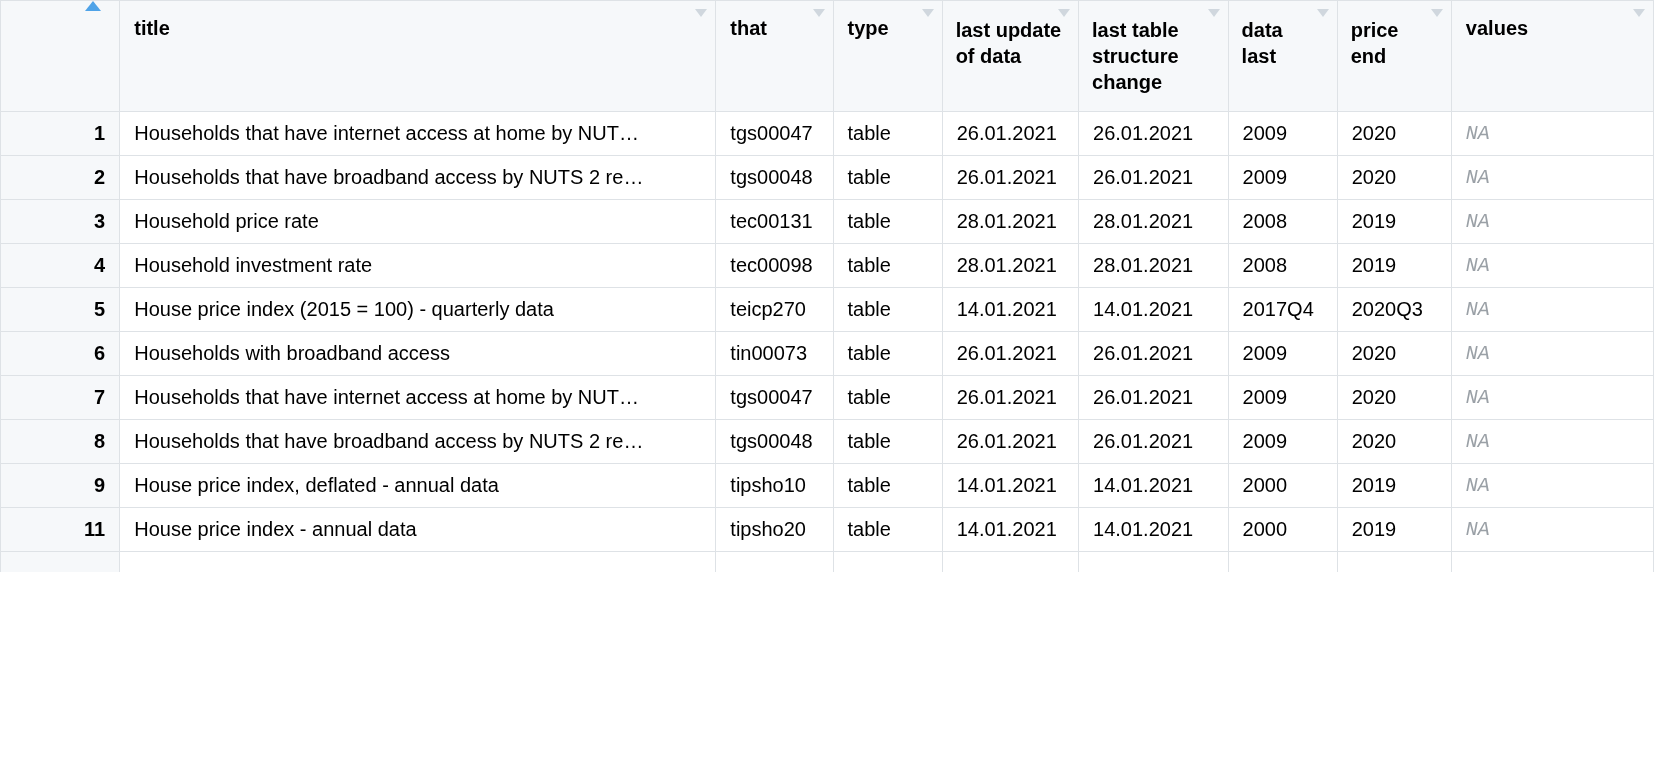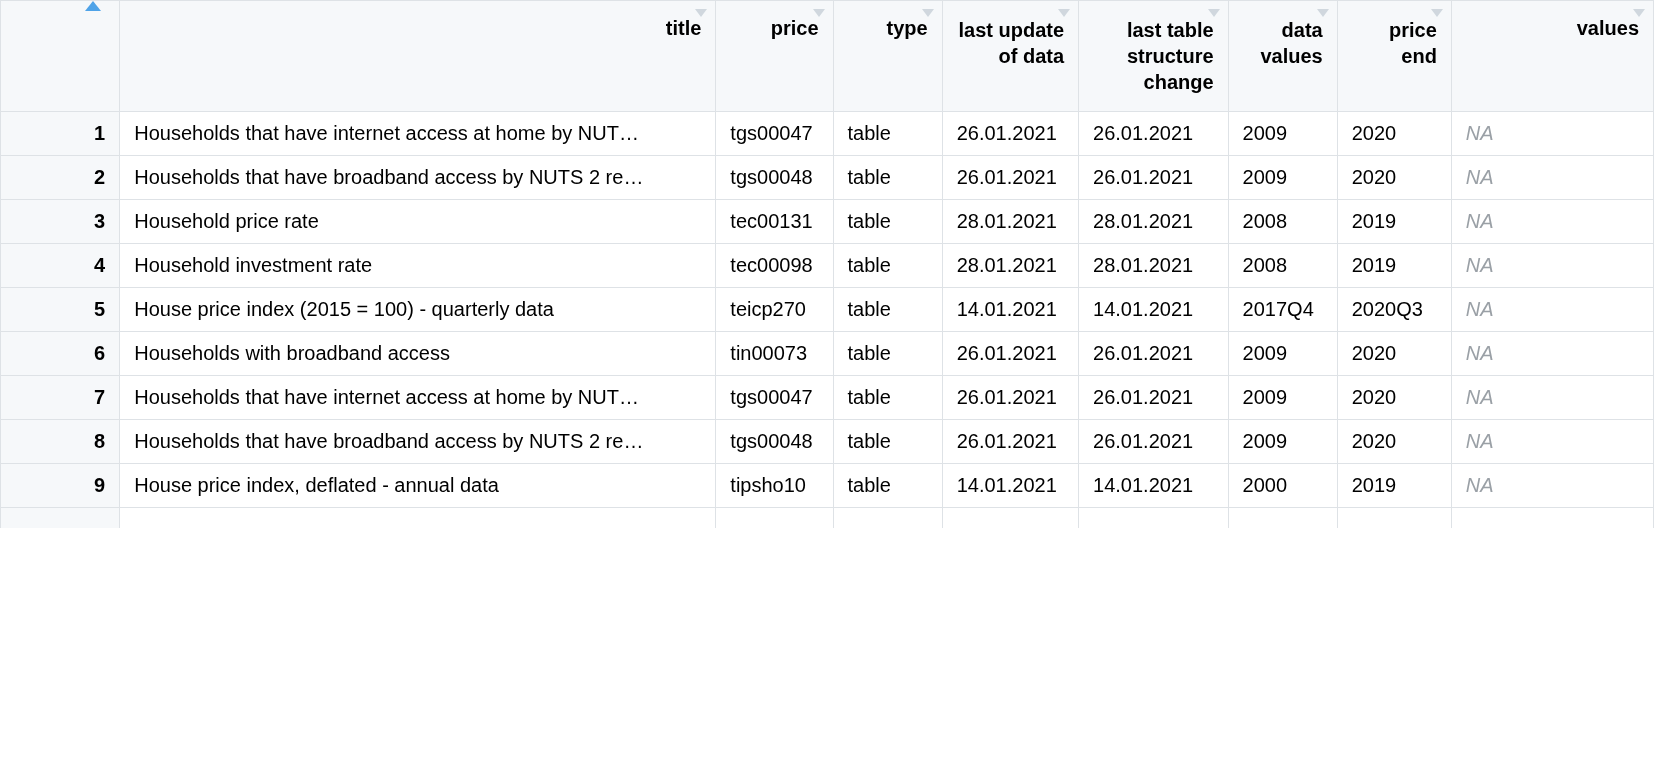--- a/index.html
+++ b/index.html
@@ -27,21 +27,20 @@
       white-space: nowrap;
       text-overflow: ellipsis;
     }
     th {
       background: #f6f8fa;
       font-weight: 700;
       position: relative;
       vertical-align: top;
       padding-top: 16px;
       padding-bottom: 16px;
-      text-align: right;
     }
     th.multiline {
       white-space: normal;
       line-height: 1.3;
       padding-left: 13px;
     }
     .col-rownum {
       width: 118px;
     }
     .col-title {
@@ -70,20 +69,21 @@
     }
     td.rownum {
       background: #f6f8fa;
       text-align: right;
       font-weight: 700;
       padding-right: 14px;
     }
     .na {
       color: #9aa0a6;
       font-style: italic;
+      font-family: Liberation Mono, monospace;
     }
     .sort-indicator {
       position: absolute;
       top: 0px;
       right: 18px;
       width: 0;
       height: 0;
       border-left: 8px solid transparent;
       border-right: 8px solid transparent;
       border-bottom: 10px solid #4fa3e8;
@@ -122,37 +122,37 @@
   <thead>
     <tr>
       <th>
         <span class="sort-indicator"></span>
       </th>
       <th>
         <span>title</span>
         <span class="filter-icon"></span>
       </th>
       <th>
-        <span>price</span>
+        <span>that</span>
         <span class="filter-icon"></span>
       </th>
       <th>
         <span>type</span>
         <span class="filter-icon"></span>
       </th>
       <th class="multiline">
         <span>last update of data</span>
         <span class="filter-icon"></span>
       </th>
       <th class="multiline">
         <span>last table structure change</span>
         <span class="filter-icon"></span>
       </th>
       <th class="multiline">
-        <span>data values</span>
+        <span>data last</span>
         <span class="filter-icon"></span>
       </th>
       <th class="multiline">
         <span>price end</span>
         <span class="filter-icon"></span>
       </th>
       <th>
         <span>values</span>
         <span class="filter-icon"></span>
       </th>
@@ -251,20 +251,31 @@
         <td class="rownum">9</td>
         <td>House price index, deflated - annual data</td>
         <td>tipsho10</td>
         <td>table</td>
         <td>14.01.2021</td>
         <td>14.01.2021</td>
         <td>2000</td>
         <td>2019</td>
         <td class="na">NA</td>
       </tr>
+      <tr>
+        <td class="rownum">11</td>
+        <td>House price index - annual data</td>
+        <td>tipsho20</td>
+        <td>table</td>
+        <td>14.01.2021</td>
+        <td>14.01.2021</td>
+        <td>2000</td>
+        <td>2019</td>
+        <td class="na">NA</td>
+      </tr>
       <tr class="lastrow">
         <td class="rownum"></td>
         <td></td>
         <td></td>
         <td></td>
         <td></td>
         <td></td>
         <td></td>
         <td></td>
         <td></td>

